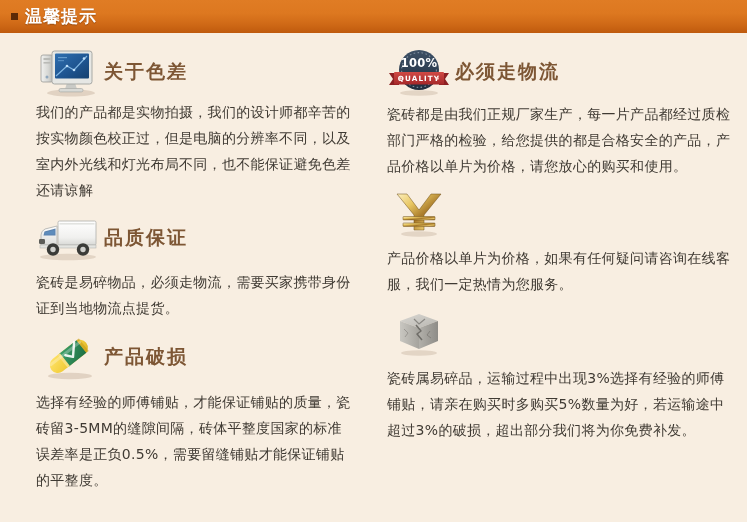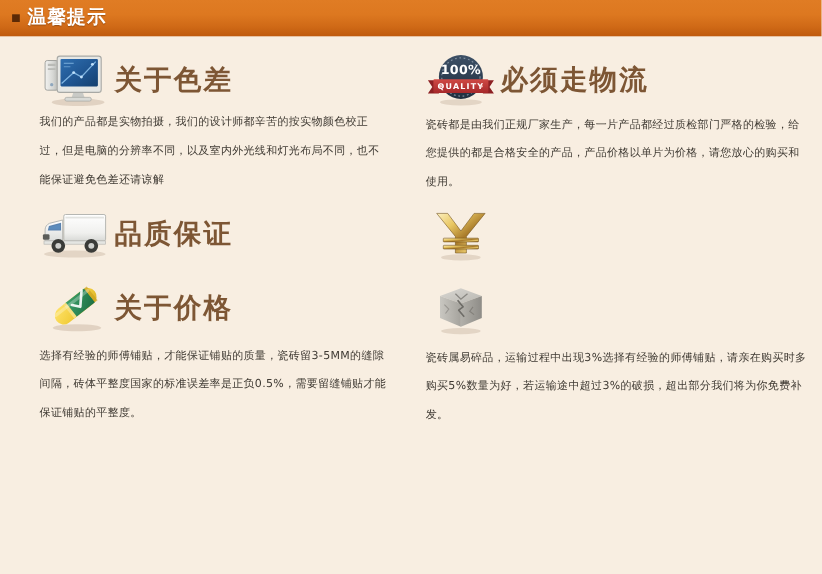--- a/index.html
+++ b/index.html
@@ -68,28 +68,28 @@
     height: 58px;
   }
   .icon-wrap {
     width: 68px;
     flex: none;
     display: flex;
     align-items: flex-end;
     justify-content: center;
   }
   .section-title {
-    font-size: 25px;
+    font-size: 19px;
     font-weight: bold;
     color: #7d5634;
     letter-spacing: 2px;
     margin-left: 2px;
   }
   .section-body {
-    font-size: 10px;
+    font-size: 14px;
     color: #3f3a33;
     line-height: 26px;
     letter-spacing: 0.3px;
     margin: 0;
     padding: 0 2px 0 2px;
   }
 
   
   .left  .section:nth-child(1) .section-body { margin-top: -2px; }
   .left  .section:nth-child(2) .section-head { height: 62px; }
@@ -176,20 +176,21 @@
               <rect x="5" y="31" width="56" height="3" fill="#e4e5e2" stroke="#b5b6b2" stroke-width="0.6"></rect>
               <circle cx="18" cy="35.5" r="6.2" fill="#3a3b38"></circle>
               <circle cx="18" cy="35.5" r="2.7" fill="#cfd0cd"></circle>
               <circle cx="48" cy="35.5" r="6.2" fill="#3a3b38"></circle>
               <circle cx="48" cy="35.5" r="2.7" fill="#cfd0cd"></circle>
               <rect x="24.5" y="9" width="35" height="1.6" fill="#e2e3e0"></rect>
             </svg>
           </span>
           <span class="section-title">品质保证</span>
         </div>
+        <p class="section-body">瓷砖是易碎物品，必须走物流，需要买家携带身份证到当地物流点提货。</p>
       </div>
 
       <div class="section">
         <div class="section-head">
           <span class="icon-wrap">
             <svg class="ico" width="62" height="52" viewBox="0 0 62 52">
               <defs>
                 <linearGradient id="penYellow" x1="0" y1="0" x2="1" y2="1">
                   <stop offset="0%" stop-color="#ffe36b"></stop>
                   <stop offset="55%" stop-color="#f3cf3f"></stop>
@@ -204,21 +205,21 @@
               <g transform="rotate(-38 31 26)">
                 <rect x="10" y="18" width="44" height="16" rx="8" fill="url(#penYellow)"></rect>
                 <rect x="26" y="18" width="22" height="16" fill="url(#penGreen)"></rect>
                 <rect x="24" y="18" width="3" height="16" fill="#f7df7e"></rect>
                 <rect x="48" y="18" width="3" height="16" fill="#caa11d" opacity="0.7"></rect>
                 <path d="M30 23 l5 6 l10 -11" stroke="#ffffff" stroke-width="2.4" fill="none" stroke-linecap="round" stroke-linejoin="round" opacity="0.9"></path>
                 <rect x="11" y="20" width="40" height="3" fill="#ffffff" opacity="0.28" rx="1.5"></rect>
               </g>
             </svg>
           </span>
-          <span class="section-title">关于价格</span>
+          <span class="section-title">产品破损</span>
         </div>
         <p class="section-body">选择有经验的师傅铺贴，才能保证铺贴的质量，瓷砖留3-5MM的缝隙间隔，砖体平整度国家的标准误差率是正负0.5%，需要留缝铺贴才能保证铺贴的平整度。</p>
       </div>
 
     </div>
 
     <div class="column right">
 
       <div class="section">
         <div class="section-head">
@@ -266,20 +267,21 @@
               </defs>
               <ellipse cx="30" cy="46" rx="18" ry="2.8" fill="#cdbca9" opacity="0.5"></ellipse>
               <g fill="url(#goldGrad)" stroke="#6d4c16" stroke-width="0.5">
                 <path d="M8 6 L18 6 L30 22 L42 6 L52 6 L35 27 L35 42 L25 42 L25 27 Z"></path>
                 <rect x="14" y="28.5" width="32" height="3.4" rx="0.6"></rect>
                 <rect x="14" y="35" width="32" height="3.4" rx="0.6"></rect>
               </g>
             </svg>
           </span>
         </div>
+        <p class="section-body">产品价格以单片为价格，如果有任何疑问请咨询在线客服，我们一定热情为您服务。</p>
       </div>
 
       <div class="section">
         <div class="section-head">
           <span class="icon-wrap">
             <svg class="ico" width="58" height="52" viewBox="0 0 58 52">
               <defs>
                 <linearGradient id="boxTop" x1="0" y1="0" x2="1" y2="1">
                   <stop offset="0%" stop-color="#d9d7d2"></stop>
                   <stop offset="100%" stop-color="#b9b7b1"></stop>

